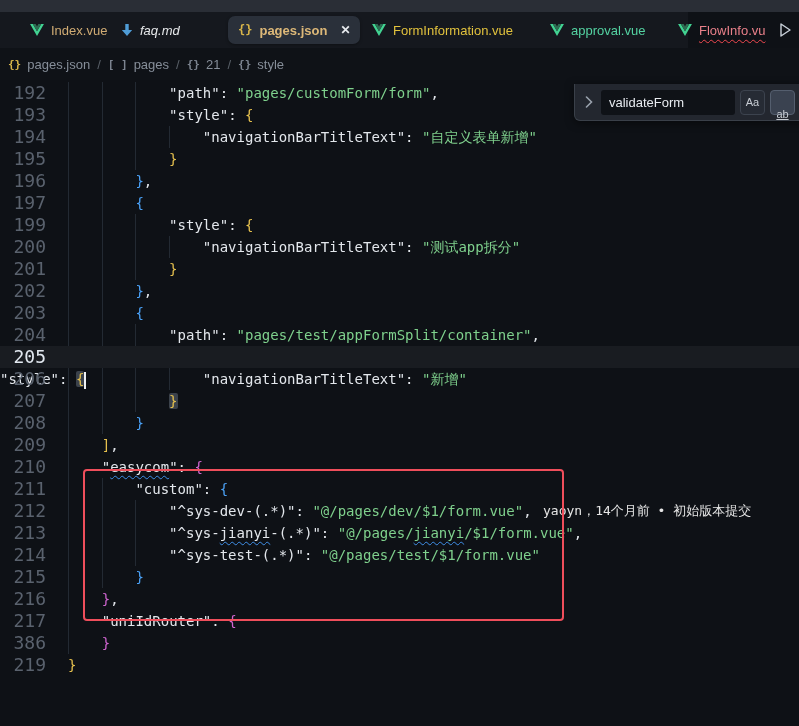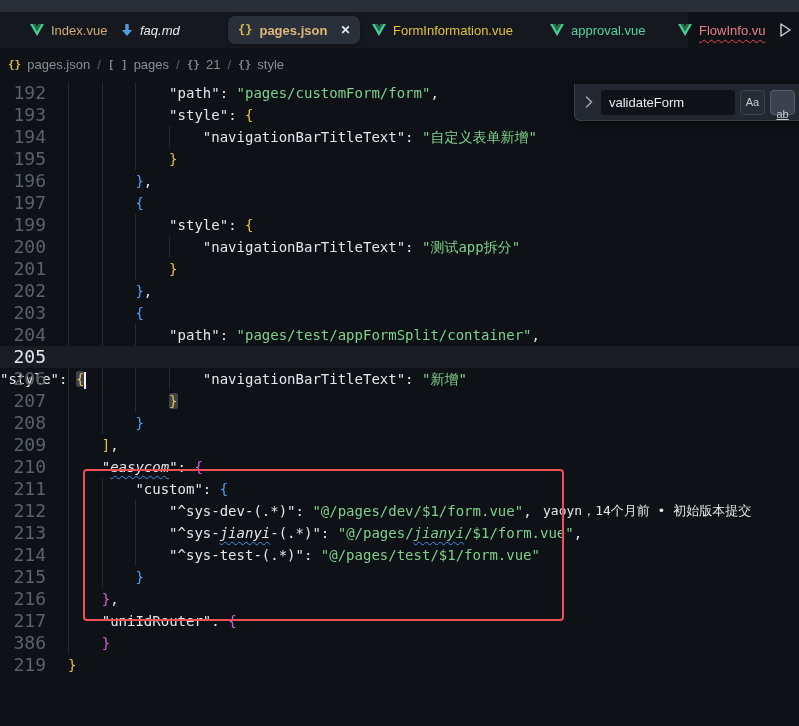--- a/index.html
+++ b/index.html
@@ -40,21 +40,21 @@
   .line.cur .ln{color:#e2e8f0;}
   .gsp{flex:none;width:22px;}
   .guide{flex:none;width:4ch;border-left:1px solid #232a33;box-sizing:border-box;}
   .codetext{white-space:pre;}
   .tk-w{color:#e3e7ec;}
   .tk-g{color:#7fd18d;}
   .tk-y{color:#e6c14e;}
   .tk-m{color:#d165d1;}
   .tk-b{color:#4ba2f7;}
   .sq{text-decoration-line:underline;text-decoration-style:wavy;
-      text-decoration-color:#3e8fe8;text-decoration-thickness:1px;text-underline-offset:3px;font-style:italic;}
+      text-decoration-color:#3e8fe8;text-decoration-thickness:1px;text-underline-offset:3px;}
   .bh{background:#3b424b;border-radius:2px;}
   .cursor{display:inline-block;width:2px;height:17px;background:#eef1f5;vertical-align:text-bottom;
       position:relative;top:2px;}
   .blame{position:absolute;left:543px;top:0;color:#e5e5e5;font-size:13px;white-space:pre;}
   
   .annotation-box{position:absolute;left:83px;top:389px;width:477px;height:148px;
       border:2px solid #ef4e5b;border-radius:4px;z-index:5;pointer-events:none;}
   
   .find-widget{position:absolute;left:574px;top:4px;width:270px;height:37px;background:#23272f;
       border:1px solid #3a4049;border-top:none;border-radius:0 0 0 6px;

